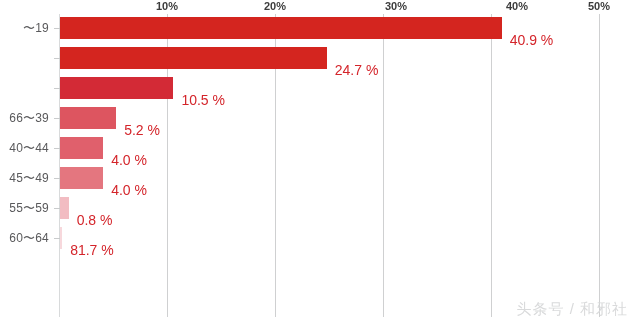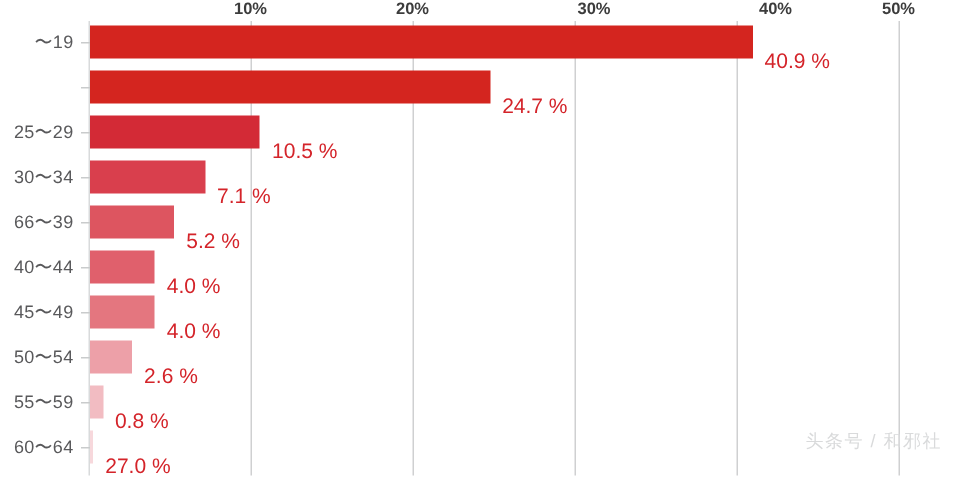--- a/index.html
+++ b/index.html
@@ -99,22 +99,22 @@
     font-size: 14px;
     font-weight: normal;
     color: #d4242a;
     white-space: nowrap;
   }
 
   
   .watermark {
     position: absolute;
     right: 12px;
-    bottom: 18px;
-    font-size: 12px;
+    bottom: 2px;
+    font-size: 15px;
     color: #d9dadb;
     letter-spacing: 1px;
     white-space: nowrap;
     user-select: none;
     margin-left: 24px;
   }
 </style>
 </head>
 <body>
 
@@ -146,29 +146,22 @@
           <div class="bar" style="width: 441.72px; background: rgb(212, 37, 31);"></div>
           <div class="bar-value" style="left: 509.72px;">40.9 %</div>
         </div>
         <div class="row">
           <div class="row-tick"></div>
           <div class="bar" style="width: 266.76px; background: rgb(212, 37, 31);"></div>
           <div class="bar-value" style="left: 334.76px;">24.7 %</div>
         </div>
         <div class="row">
           <div class="row-tick"></div>
-          <div class="cat-label">25〜29</div>
           <div class="bar" style="width: 113.4px; background: rgb(211, 42, 54);"></div>
           <div class="bar-value" style="left: 181.4px;">10.5 %</div>
-        </div>
-        <div class="row">
-          <div class="row-tick"></div>
-          <div class="cat-label">30〜34</div>
-          <div class="bar" style="width: 76.68px; background: rgb(217, 63, 77);"></div>
-          <div class="bar-value" style="left: 144.68px;">7.1 %</div>
         </div>
         <div class="row">
           <div class="row-tick"></div>
           <div class="cat-label">66〜39</div>
           <div class="bar" style="width: 56.16px; background: rgb(221, 85, 96);"></div>
           <div class="bar-value" style="left: 124.16px;">5.2 %</div>
         </div>
         <div class="row">
           <div class="row-tick"></div>
           <div class="cat-label">40〜44</div>
@@ -176,35 +169,29 @@
           <div class="bar-value" style="left: 111.2px;">4.0 %</div>
         </div>
         <div class="row">
           <div class="row-tick"></div>
           <div class="cat-label">45〜49</div>
           <div class="bar" style="width: 43.2px; background: rgb(228, 118, 127);"></div>
           <div class="bar-value" style="left: 111.2px;">4.0 %</div>
         </div>
         <div class="row">
           <div class="row-tick"></div>
-          <div class="cat-label">50〜54</div>
-          <div class="bar" style="width: 28.08px; background: rgb(237, 160, 168);"></div>
-          <div class="bar-value" style="left: 96.08px;">2.6 %</div>
-        </div>
-        <div class="row">
-          <div class="row-tick"></div>
           <div class="cat-label">55〜59</div>
           <div class="bar" style="width: 8.64px; background: rgb(242, 188, 194);"></div>
           <div class="bar-value" style="left: 76.64px;">0.8 %</div>
         </div>
         <div class="row">
           <div class="row-tick"></div>
           <div class="cat-label">60〜64</div>
           <div class="bar" style="width: 2.16px; background: rgb(247, 216, 220);"></div>
-          <div class="bar-value" style="left: 70.16px;">27.0 %</div>
+          <div class="bar-value" style="left: 70.16px;">81.7 %</div>
         </div>
       </div>
 
   </div>
 
   <div class="watermark">头条号 / 和邪社</div>
 
 </div>
 
 </body></html>

